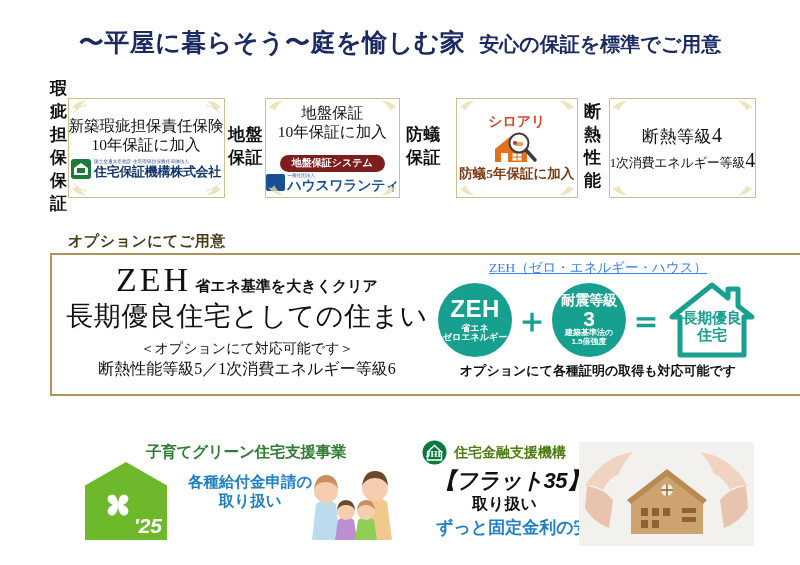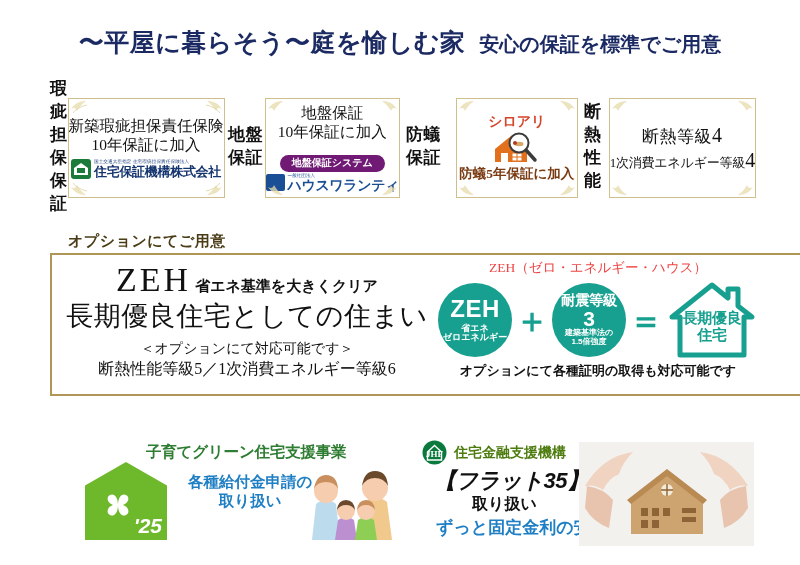--- a/index.html
+++ b/index.html
@@ -146,21 +146,21 @@
     font-size: 13px;
     font-weight: bold;
     color: #15356f;
     white-space: nowrap;
     letter-spacing: -0.3px;
   }
 
   
   .hw-pill {
     margin-top: 13px;
-    background: #701a75;
+    background: #7f1d1d;
     color: #fff;
     border-radius: 9px;
     font-size: 10px;
     font-family: "Liberation Sans", sans-serif;
     font-weight: bold;
     padding: 1.5px 12px;
     white-space: nowrap;
   }
   .hw-row {
     display: flex;
@@ -264,22 +264,23 @@
 
   #zeh-right {
     position: absolute;
     top: 4px;
     left: 390px;
     width: 312px;
     text-align: center;
   }
   #zeh-caption {
     font-size: 13.5px;
-    color: #ef4444;
-    white-space: nowrap;
+    color: #3b82f6;
+    white-space: nowrap;
+    text-decoration: underline;
   }
   #eq-row {
     display: flex;
     align-items: center;
     justify-content: center;
     gap: 2px;
     margin-top: 2px;
     height: 82px;
   }
   .eq-circle {

